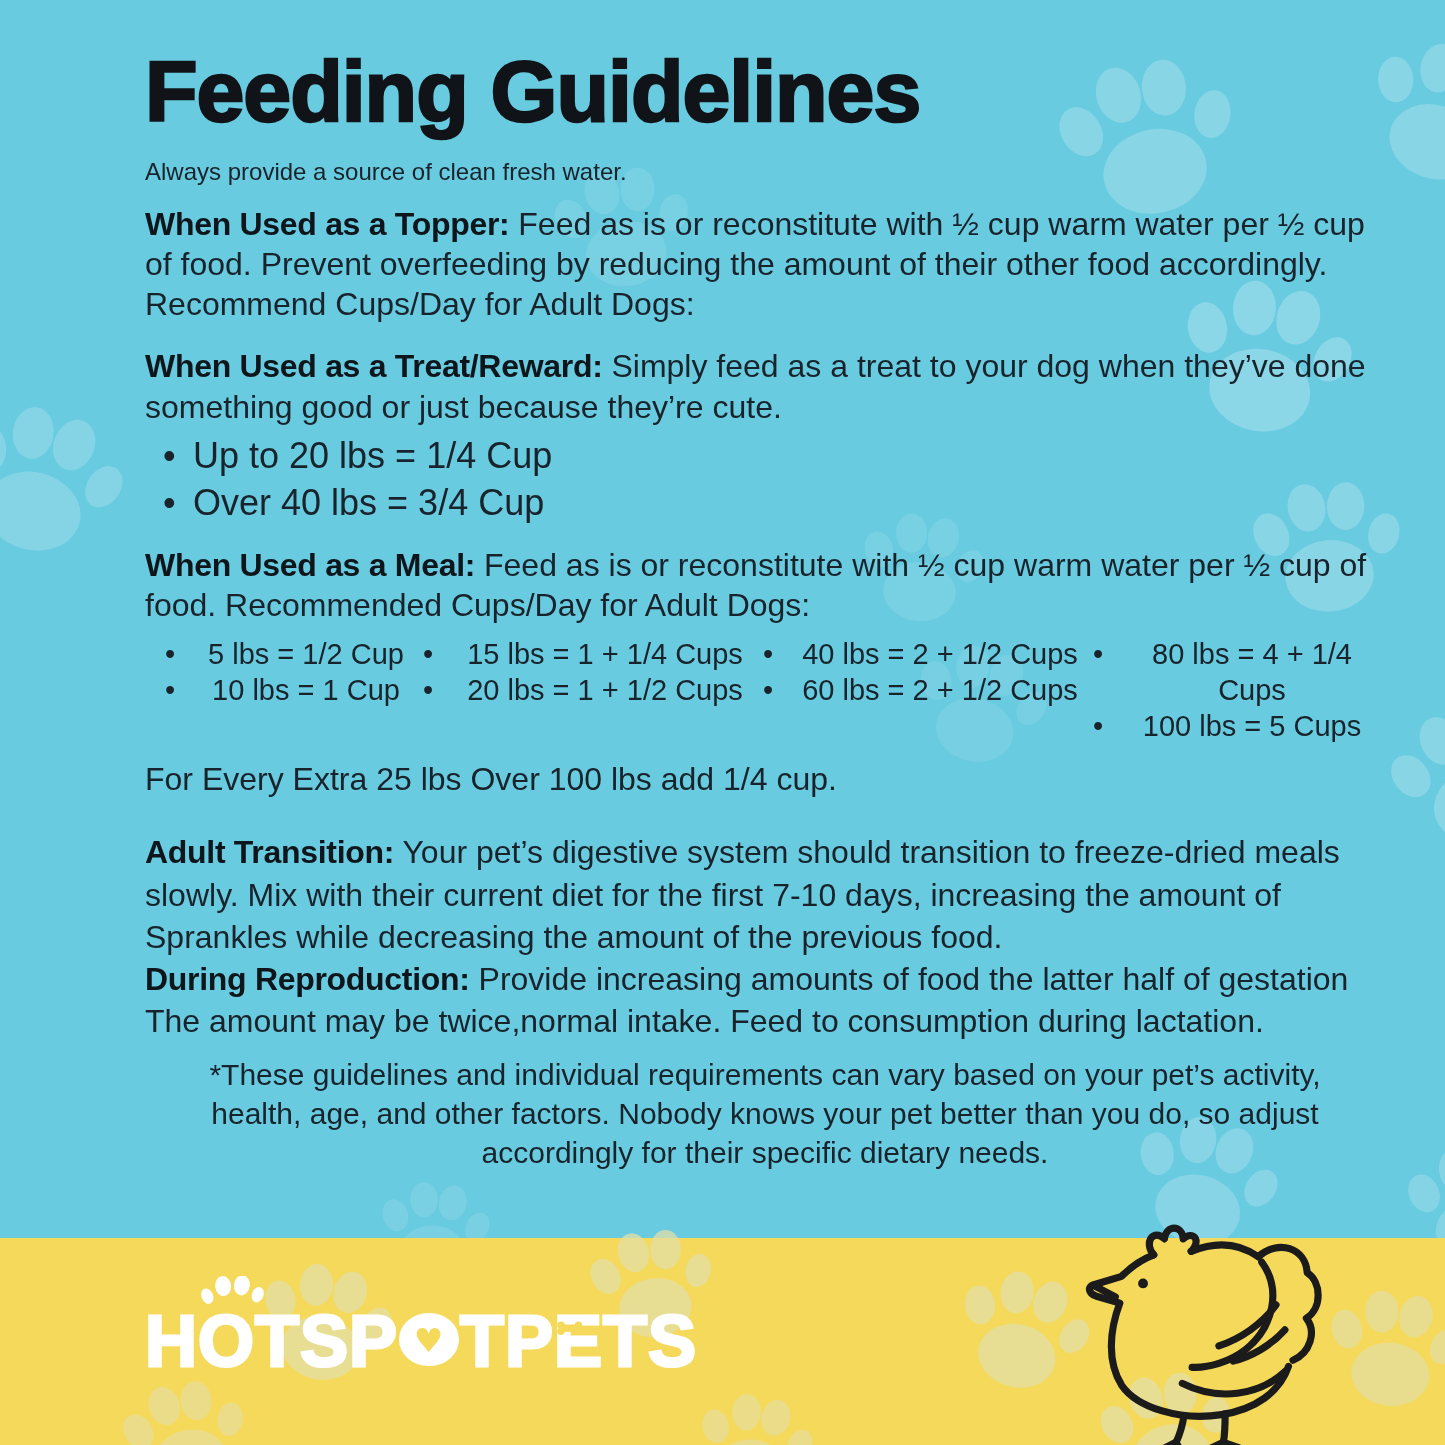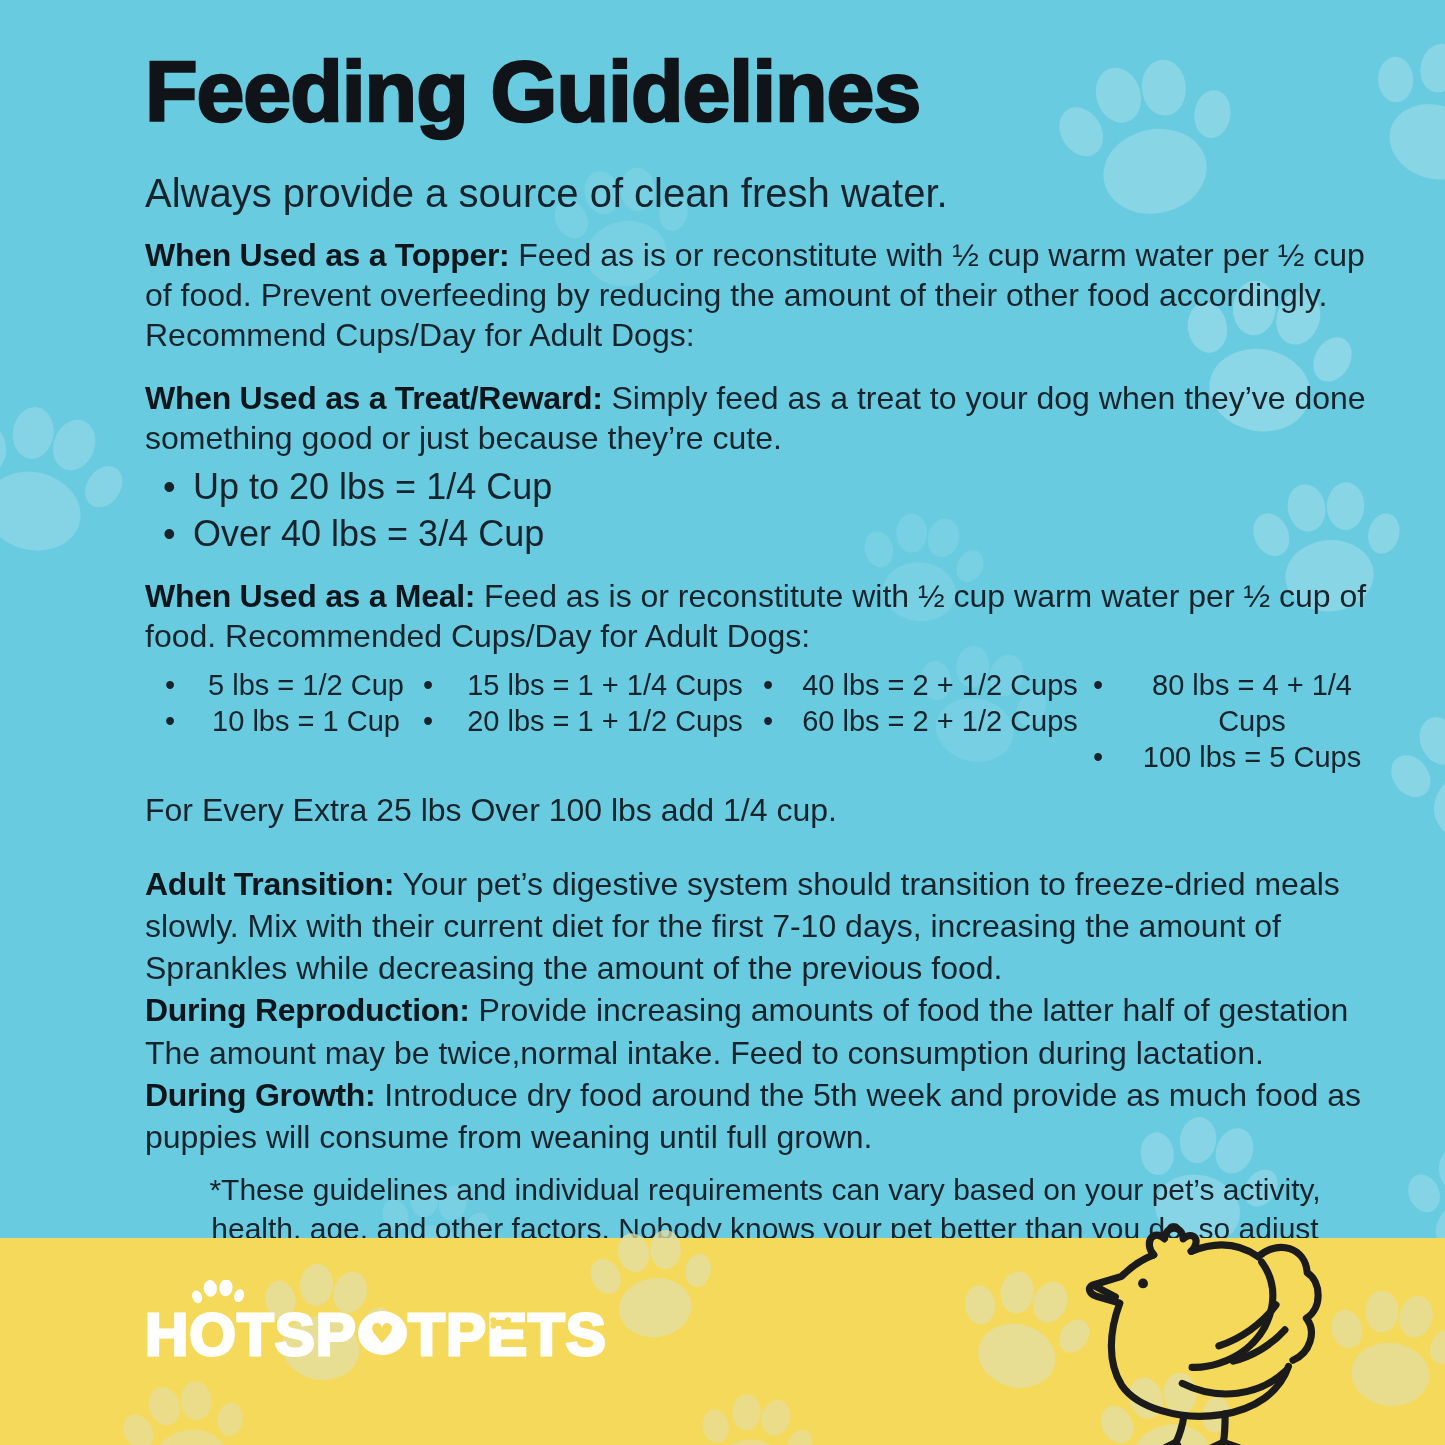--- a/index.html
+++ b/index.html
@@ -21,21 +21,21 @@
     z-index:2;
   }
   .page-title {
     font-size:86px;
     font-weight:bold;
     letter-spacing:-1px;
     color:#101418;
     -webkit-text-stroke:2.5px #101418;
     line-height:1.05;
   }
-  .intro { margin-top:32px; font-size:40px; line-height:1.26; }
+  .intro { margin-top:21px; font-size:24px; line-height:1.26; }
   p.para { font-size:32px; line-height:1.26; }
   .lead { font-weight:bold; color:#0E161C; letter-spacing:-0.3px; }
   .sec-treat  { margin-top:22px; }
   .sec-topper { margin-top:16px; }
   .topper-list { margin-top:6px; list-style:none; padding-left:48px; }
   .topper-list li { font-size:36px; line-height:1.3; position:relative; }
   .topper-list li::before { content:"•"; position:absolute; left:-30px; }
   .sec-meal { margin-top:18px; }
   .meal-grid {
     margin-top:12px;
@@ -63,21 +63,21 @@
     left:0; right:0; bottom:0;
     height:207px;
     background:#F5D95B;
     z-index:3;
   }
   .footer .paw { z-index:0; }
   .brand {
     position:absolute;
     left:145px;
     top:62px;
-    font-size:60px;
+    font-size:72px;
     font-weight:bold;
     letter-spacing:1px;
     color:#FFFFFF;
     -webkit-text-stroke:3px #FFFFFF;
     white-space:nowrap;
     z-index:2;
   }
   .brand .seg { display:inline-block; }
   .logo-o-paw { position:relative; display:inline-block; }
   .logo-o-paw .toes {
@@ -247,24 +247,20 @@
 
   <div class="care-block">
     <p>
       <strong class="lead">Adult Transition:</strong>
       <span>Your pet’s digestive system should transition to freeze-dried meals slowly. Mix with their current diet for the first 7-10 days, increasing the amount of Sprankles while decreasing the amount of the previous food.</span>
     </p>
     <p>
       <strong class="lead">During Reproduction:</strong>
       <span>Provide increasing amounts of food the latter half of gestation The amount may be twice,normal intake. Feed to consumption during lactation.</span>
     </p>
-    <p>
-      <strong class="lead">During Growth:</strong>
-      <span>Introduce dry food around the 5th week and provide as much food as puppies will consume from weaning until full grown.</span>
-    </p>
   </div>
 
   <p class="disclaimer">*These guidelines and individual requirements can vary based on your pet’s activity, health, age, and other factors. Nobody knows your pet better than you do, so adjust accordingly for their specific dietary needs.</p>
 
 </div>
 
 <div class="footer">
 
   <div class="paw" style="left:250px;top:10px;width:150px;height:150px;transform:rotate(10deg);opacity:.75">
       <svg fill="#E3DFA6">

